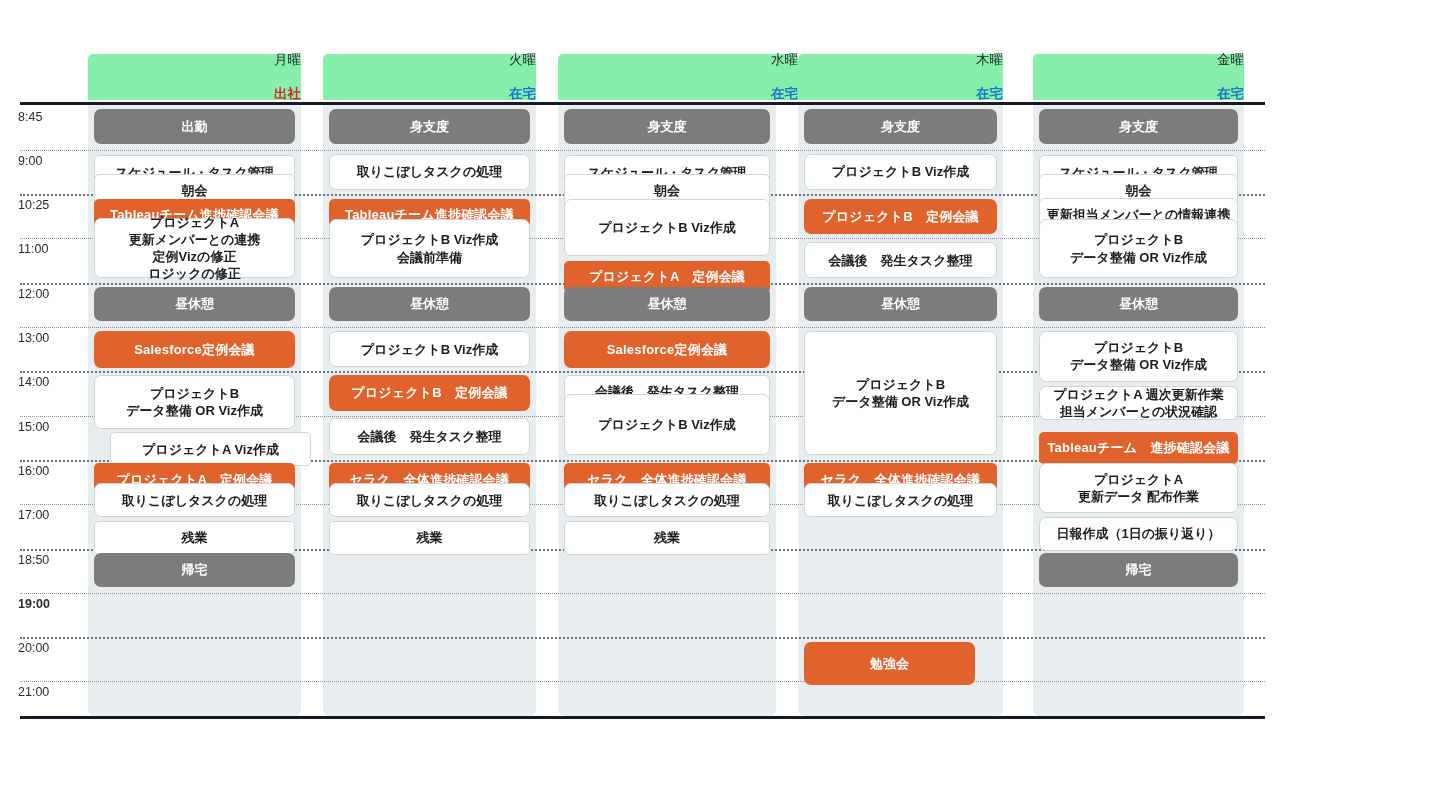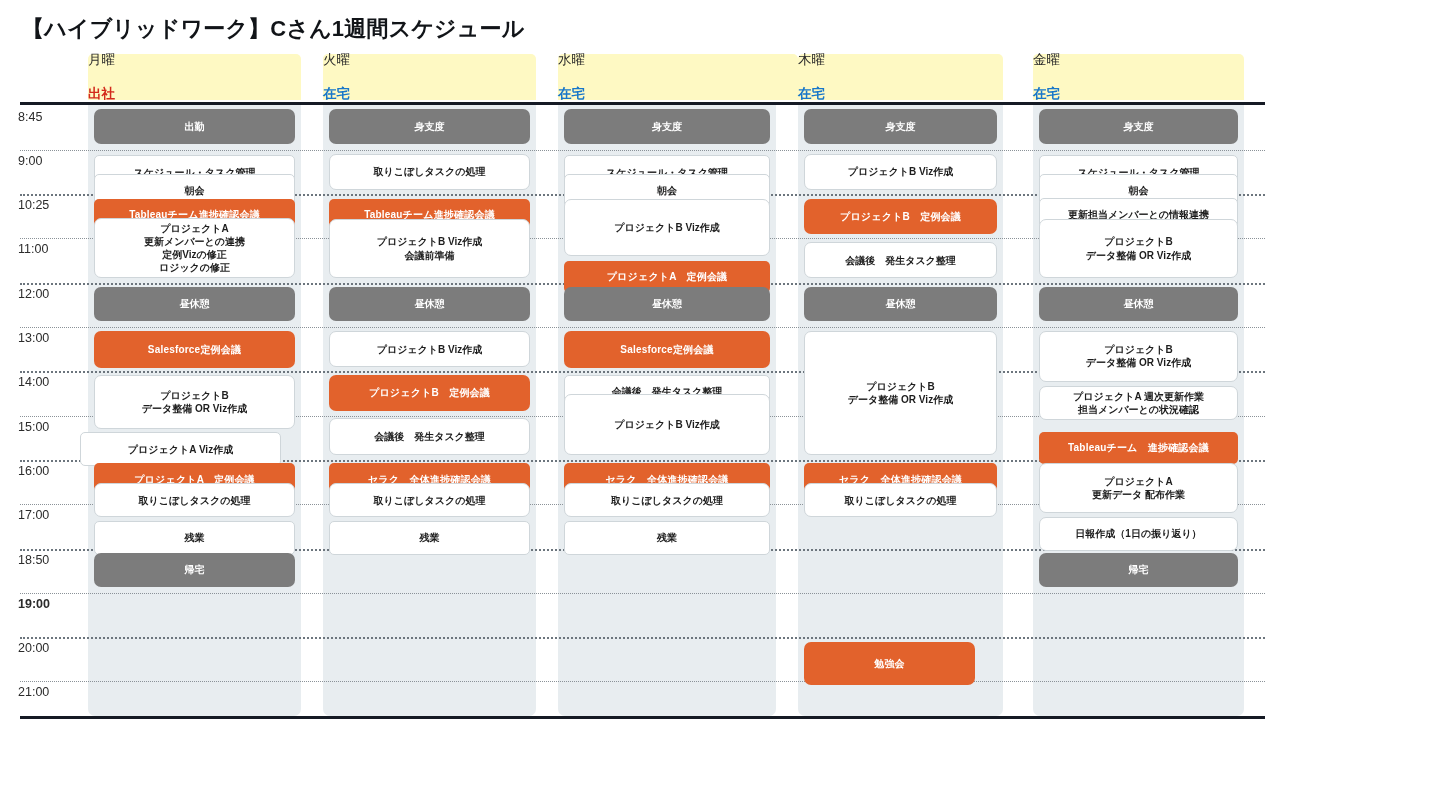--- a/index.html
+++ b/index.html
@@ -13,23 +13,23 @@
 
   #page-title {
     position: absolute; left: 22px; top: 14px;
     font-size: 22px; font-weight: bold; color: #111418;
     letter-spacing: .2px; white-space: nowrap;
   }
 
   
   .day-head {
     position: absolute; top: 54px; height: 46px;
-    background: #fef9c3; border-radius: 5px 5px 0 0;
+    background: #86efac; border-radius: 5px 5px 0 0;
     display: flex; flex-direction: column;
-    align-items: flex-start; justify-content: center; gap: 18px;
+    align-items: flex-end; justify-content: center; gap: 18px;
   }
   .day-name { font-size: 13.5px; color: #2b2b2b; line-height: 1.15; }
   .day-mode { font-size: 13.5px; font-weight: bold; line-height: 1.15; }
 
   
   .rule-top, .rule-bottom {
     position: absolute; left: 20px; width: 1245px;
     height: 3px; background: #151a24;
   }
   .rule-top { top: 102px; }
@@ -50,21 +50,21 @@
   .day-band {
     position: absolute; top: 102px; height: 614px;
     background: #e8edf0; border-radius: 0 0 7px 7px;
   }
 
   
   .ev {
     position: absolute; border-radius: 7px;
     display: flex; align-items: center; justify-content: center;
     text-align: center; padding: 16px 5px;
-    font-size: 10px; line-height: 1.32; font-weight: bold;
+    font-size: 13px; line-height: 1.32; font-weight: bold;
   }
   .ev-line { white-space: pre-line; }
   .ev.gray   { background: #7c7c7c; color: #ffffff; }
   .ev.orange { background: #e2622c; color: #ffffff; letter-spacing: .2px; }
   .ev.plain  {
     background: #ffffff; color: #1d1d1d;
     border: 1px solid #cfd6da;
   }
   .ev.slim { border-radius: 5px; }
 
@@ -77,21 +77,20 @@
     background: #e2622c; color: #fff; font-weight: bold;
     font-size: 14.5px; padding: 9px 13px; border-radius: 5px;
     letter-spacing: .3px;
   }
   .legend-text { font-size: 15px; font-weight: bold; color: #1d1d1d; }
 </style>
 </head>
 <body>
 
 <div id="root">
-  <div id="page-title">【ハイブリッドワーク】Cさん1週間スケジュール</div>
   <div id="headers">
       <div class="day-head" style="left: 88px; width: 213px;">
         <div class="day-name">月曜</div>
         <div class="day-mode" style="color: rgb(211, 42, 28);">出社</div>
       </div>
       <div class="day-head" style="left: 323px; width: 213px;">
         <div class="day-name">火曜</div>
         <div class="day-mode" style="color: rgb(24, 119, 201);">在宅</div>
       </div>
       <div class="day-head" style="left: 558px; width: 240px;">
@@ -169,21 +168,21 @@
       <div class="ev gray" style="left: 94px; width: 201px; top: 287.13px; height: 33.668px; background: rgb(124, 124, 124);">
         <span class="ev-line">昼休憩</span>
       </div>
       <div class="ev orange" style="left: 94px; width: 201px; top: 331.43px; height: 36.326px; background: rgb(226, 98, 44);">
         <span class="ev-line">Salesforce定例会議</span>
       </div>
       <div class="ev plain" style="left: 94px; width: 201px; top: 374.844px; height: 54.046px;">
         <span class="ev-line">プロジェクトB
 データ整備 OR Viz作成</span>
       </div>
-      <div class="ev plain slim" style="left: 80px; width: 201px; top: 432.434px; height: 23.036px;">
+      <div class="ev plain slim" style="left: 110px; width: 201px; top: 432.434px; height: 23.036px;">
         <span class="ev-line">プロジェクトA Viz作成</span>
       </div>
       <div class="ev orange slim" style="left: 94px; width: 201px; top: 463.444px; height: 15.948px; background: rgb(226, 98, 44);">
         <span class="ev-line">プロジェクトA　定例会議</span>
       </div>
       <div class="ev plain" style="left: 94px; width: 201px; top: 482.936px; height: 34.554px;">
         <span class="ev-line">取りこぼしタスクの処理</span>
       </div>
       <div class="ev plain slim" style="left: 94px; width: 201px; top: 521.034px; height: 22.15px;">
         <span class="ev-line">残業</span>

